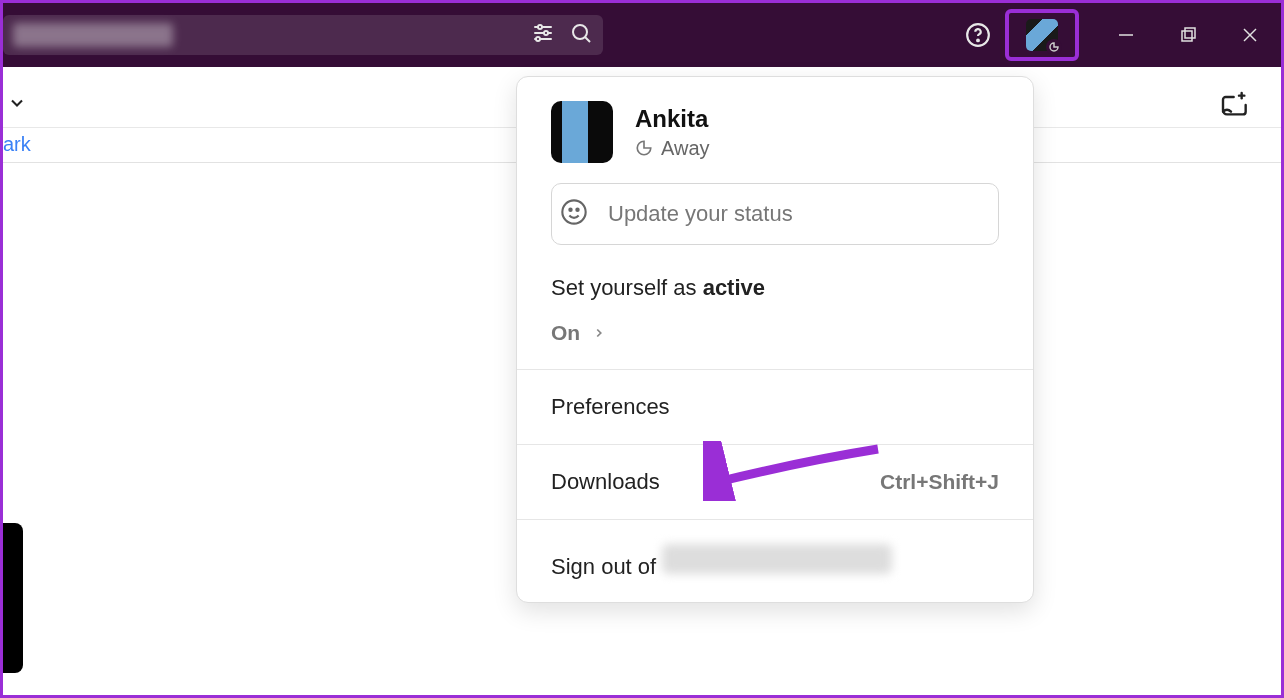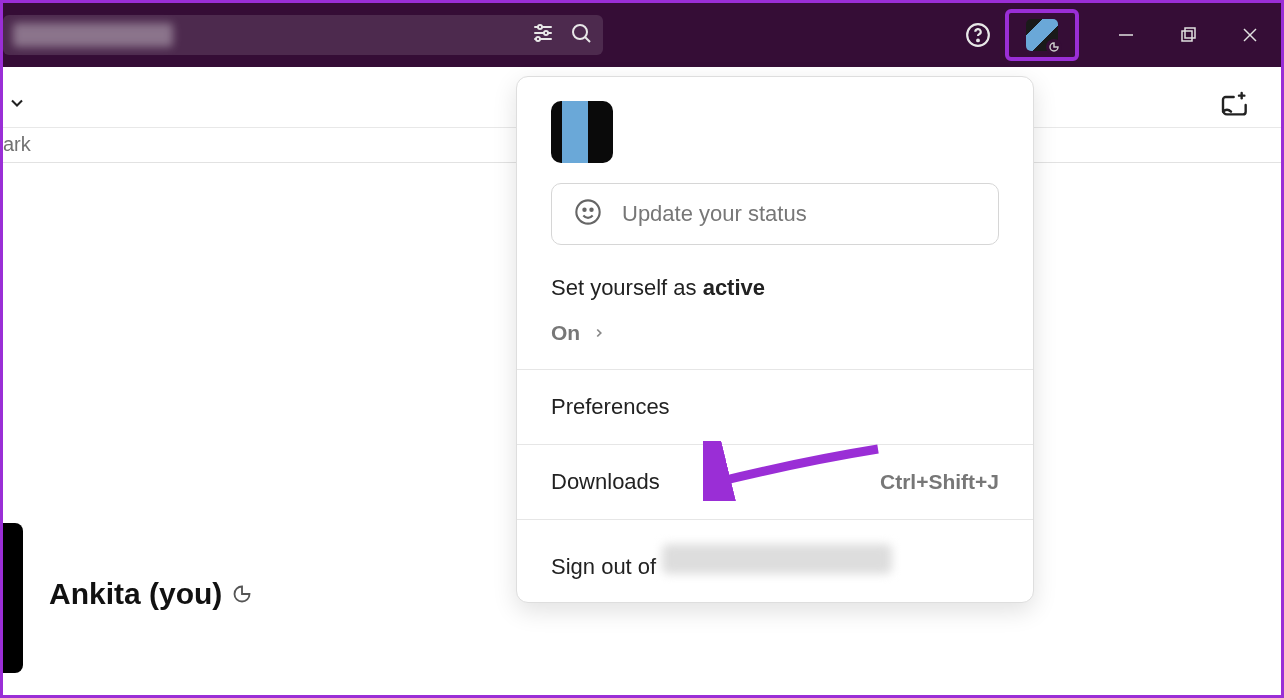--- a/index.html
+++ b/index.html
@@ -91,21 +91,21 @@
   .subhead {
     height: 96px;
     border-bottom: 1px solid #e2e2e2;
     position: relative;
   }
   .subhead .chev {
     position:absolute; left:4px; top:26px;
   }
   .subhead .ark {
     position:absolute; left:0; top:66px;
-    color:#737373; font-size:20px; height:28px;
+    color:#3b82f6; font-size:20px; height:28px;
   }
   .subhead-border2 {
     position:absolute; left:0; right:0; top:60px;
     border-top:1px solid #e8e8e8;
   }
   .compose-icon {
     position:absolute; right:30px; top:22px;
   }
 
   
@@ -149,21 +149,21 @@
   .menu-profile .info .status {
     font-size:20px; color:#666; display:flex; align-items:center; gap:8px;
     margin-top:4px;
   }
   .status-input {
     margin:0 34px 20px 34px;
     height:62px;
     border:1px solid #d6d6d6;
     border-radius:10px;
     display:flex; align-items:center; gap:20px;
-    padding:0 22px;
+    padding:0 8px;
   }
   .status-input .ph { font-size:22px; color:#777; }
   .menu-item {
     padding:10px 34px;
     font-size:22px; color:#222;
     display:flex; justify-content:space-between;
     cursor:pointer;
   }
   .menu-item .right { color:#777; font-size:21px; display:flex;align-items:center;gap:12px;font-weight:bold; }
   .menu-sep { border-top:1px solid #e6e6e6; margin:14px 0; }
@@ -255,34 +255,35 @@
       <path d="M17 3v4"></path>
         <path d="M15 5h4"></path>
       <path d="M20 12v5a2 2 0 0 1-2 2H6a3 3 0 0 1-3-3V8a2 2 0 0 1 2-2h6"></path>
       <path d="M3 17c2-2 4-2 6 0"></path>
     </svg>
   </span>
 </div>
 
 <div class="main">
   <div class="black-card"></div>
-  <div class="user-title">
-    <span>Ankita (you)</span>
-    <span>
-      <svg width="20" height="20" viewBox="0 0 24 24" fill="none" stroke="#555" stroke-width="2.2">
-        <path d="M12 3 A9 9 0 1 0 21 12 L12 12 Z"></path>
-      </svg>
-    </span>
-  </div>
 
 </div>
 
 <div class="menu">
   <div class="menu-profile">
     <div class="menu-avatar"></div>
+    <div class="info">
+      <div class="name">Ankita</div>
+      <div class="status">
+        <svg width="18" height="18" viewBox="0 0 24 24" fill="none" stroke="#777" stroke-width="2.2">
+          <path d="M12 3 A9 9 0 1 0 21 12 L12 12 Z"></path>
+        </svg>
+        <span>Away</span>
+      </div>
+    </div>
   </div>
 
   <div class="status-input">
     <span>
       <svg width="28" height="28" viewBox="0 0 24 24" fill="none" stroke="#666" stroke-width="1.8">
         <circle cx="12" cy="12" r="10"></circle>
         <circle cx="9" cy="10" r="1" fill="#666"></circle>
           <circle cx="15" cy="10" r="1" fill="#666"></circle>
         <path d="M8 15c1.2 1.3 2.6 2 4 2s2.8-.7 4-2"></path>
       </svg>

